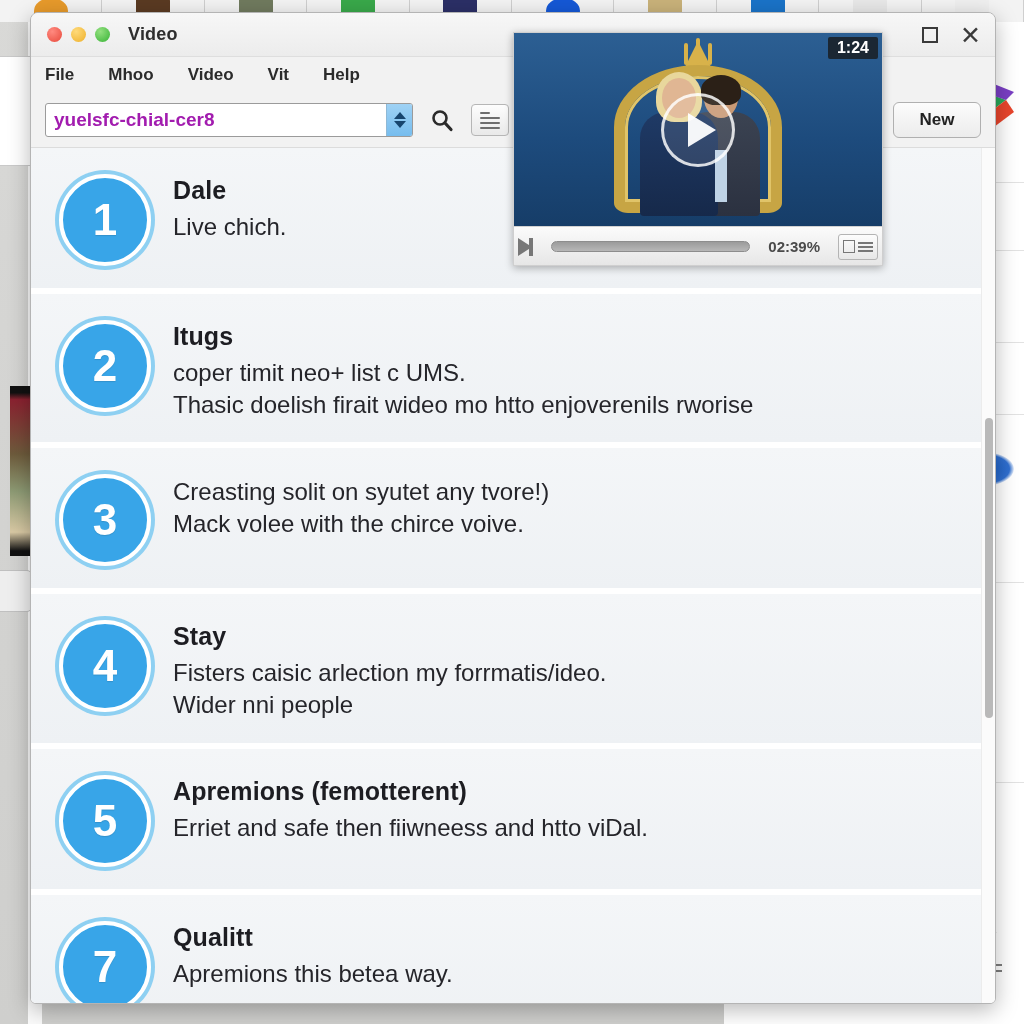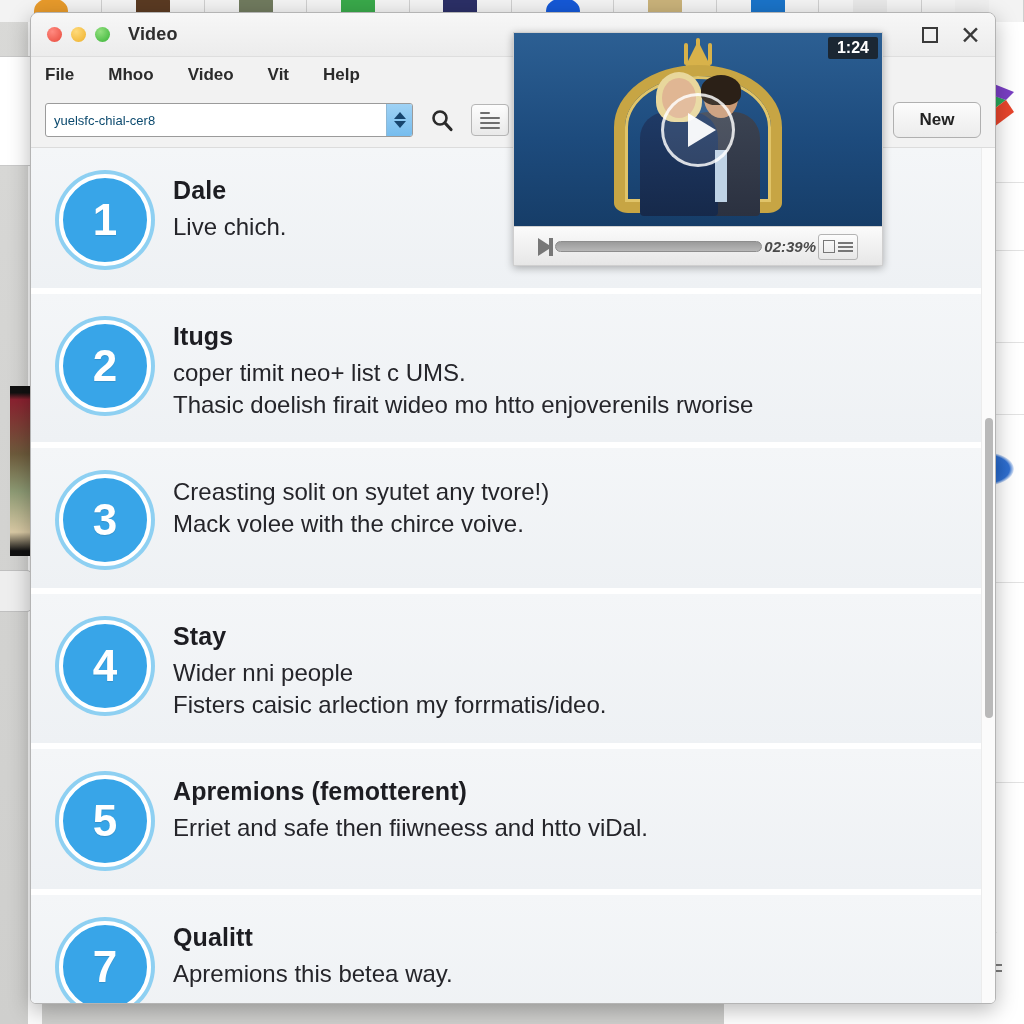--- a/index.html
+++ b/index.html
@@ -142,22 +142,22 @@
     background: #f2f2f2;
   }
   #search-wrap {
     display:flex; align-items: stretch;
     width: 368px; height: 34px;
     border: 1px solid #9b9b9b; border-radius: 3px;
     background: #ffffff; overflow:hidden;
   }
   #search-input {
     flex: 1 1 auto; border: none; outline: none;
-    font-size: 13px; color: #0c4a6e; padding: 0 8px;
-    font-family:"Liberation Sans", sans-serif; background: transparent;
+    font-size: 19px; color: #a21caf; padding: 0 8px;
+    font-family:"Liberation Sans", sans-serif; background: transparent; font-weight: bold;
   }
   #search-stepper {
     flex: 0 0 26px;
     background: linear-gradient(180deg,#9fd2f5 0%, #77bdee 100%);
     border-left: 1px solid #8fb9d6;
     display:flex; flex-direction:column; align-items:center; justify-content:center;
     gap: 2px; cursor: pointer;
   }
   .stepper-arrow { width:0;height:0;border-left:6px solid transparent;border-right:6px solid transparent; }
   .stepper-arrow.up { border-bottom: 7px solid #17456e; }
@@ -301,25 +301,24 @@
     margin-left: 7px;
   }
   #video-duration {
     position: absolute; top: 4px; right: 4px;
     background: #1b2733; color:#fff;
     font-size: 16px; font-weight: bold;
     padding: 2px 9px; border-radius: 2px;
     font-family:"Liberation Sans", sans-serif;
   }
   #video-controls {
-    height: 40px; display:flex; align-items:center; gap: 2px;
-    padding: 0 24px;
+    height: 40px; display:flex; align-items:center; gap: 18px;
+    padding: 0 4px;
     background: linear-gradient(180deg,#fbfbfb 0%, #e6e6e6 100%);
     border-top: 1px solid #d2d2d2;
-    font-style: italic;
   }
   #vc-play { width: 0;height:0; border-top:9px solid transparent;border-bottom:9px solid transparent;border-left:14px solid #777; cursor:pointer; }
   #vc-play-bar { width: 4px; height: 18px; background:#777; margin-left:-3px; }
   #vc-track {
     flex: 1 1 auto; height: 11px; border-radius: 6px;
     background: linear-gradient(180deg,#9b9b9b,#b7b7b7);
     border: 1px solid #8d8d8d; cursor: pointer;
   }
   #vc-time { font-size: 15px; color:#4a4a4a; font-weight:600; white-space:nowrap; }
   #vc-menu {
@@ -476,22 +475,22 @@
           <div class="row-text">
             <div class="row-line">Creasting solit on syutet any tvore!)</div>
             <div class="row-line">Mack volee with the chirce voive.</div>
           </div>
         </div>
 
         <div class="list-row">
           <div class="badge">4</div>
           <div class="row-text">
             <div class="row-title">Stay</div>
+            <div class="row-line">Fisters caisic arlection my forrmatis/ideo.</div>
             <div class="row-line">Wider nni people</div>
-            <div class="row-line">Fisters caisic arlection my forrmatis/ideo.</div>
           </div>
         </div>
 
         <div class="list-row">
           <div class="badge">5</div>
           <div class="row-text">
             <div class="row-title">Apremions (femotterent)</div>
             <div class="row-line">Erriet and safe then fiiwneess and htto viDal.</div>
           </div>
         </div>

